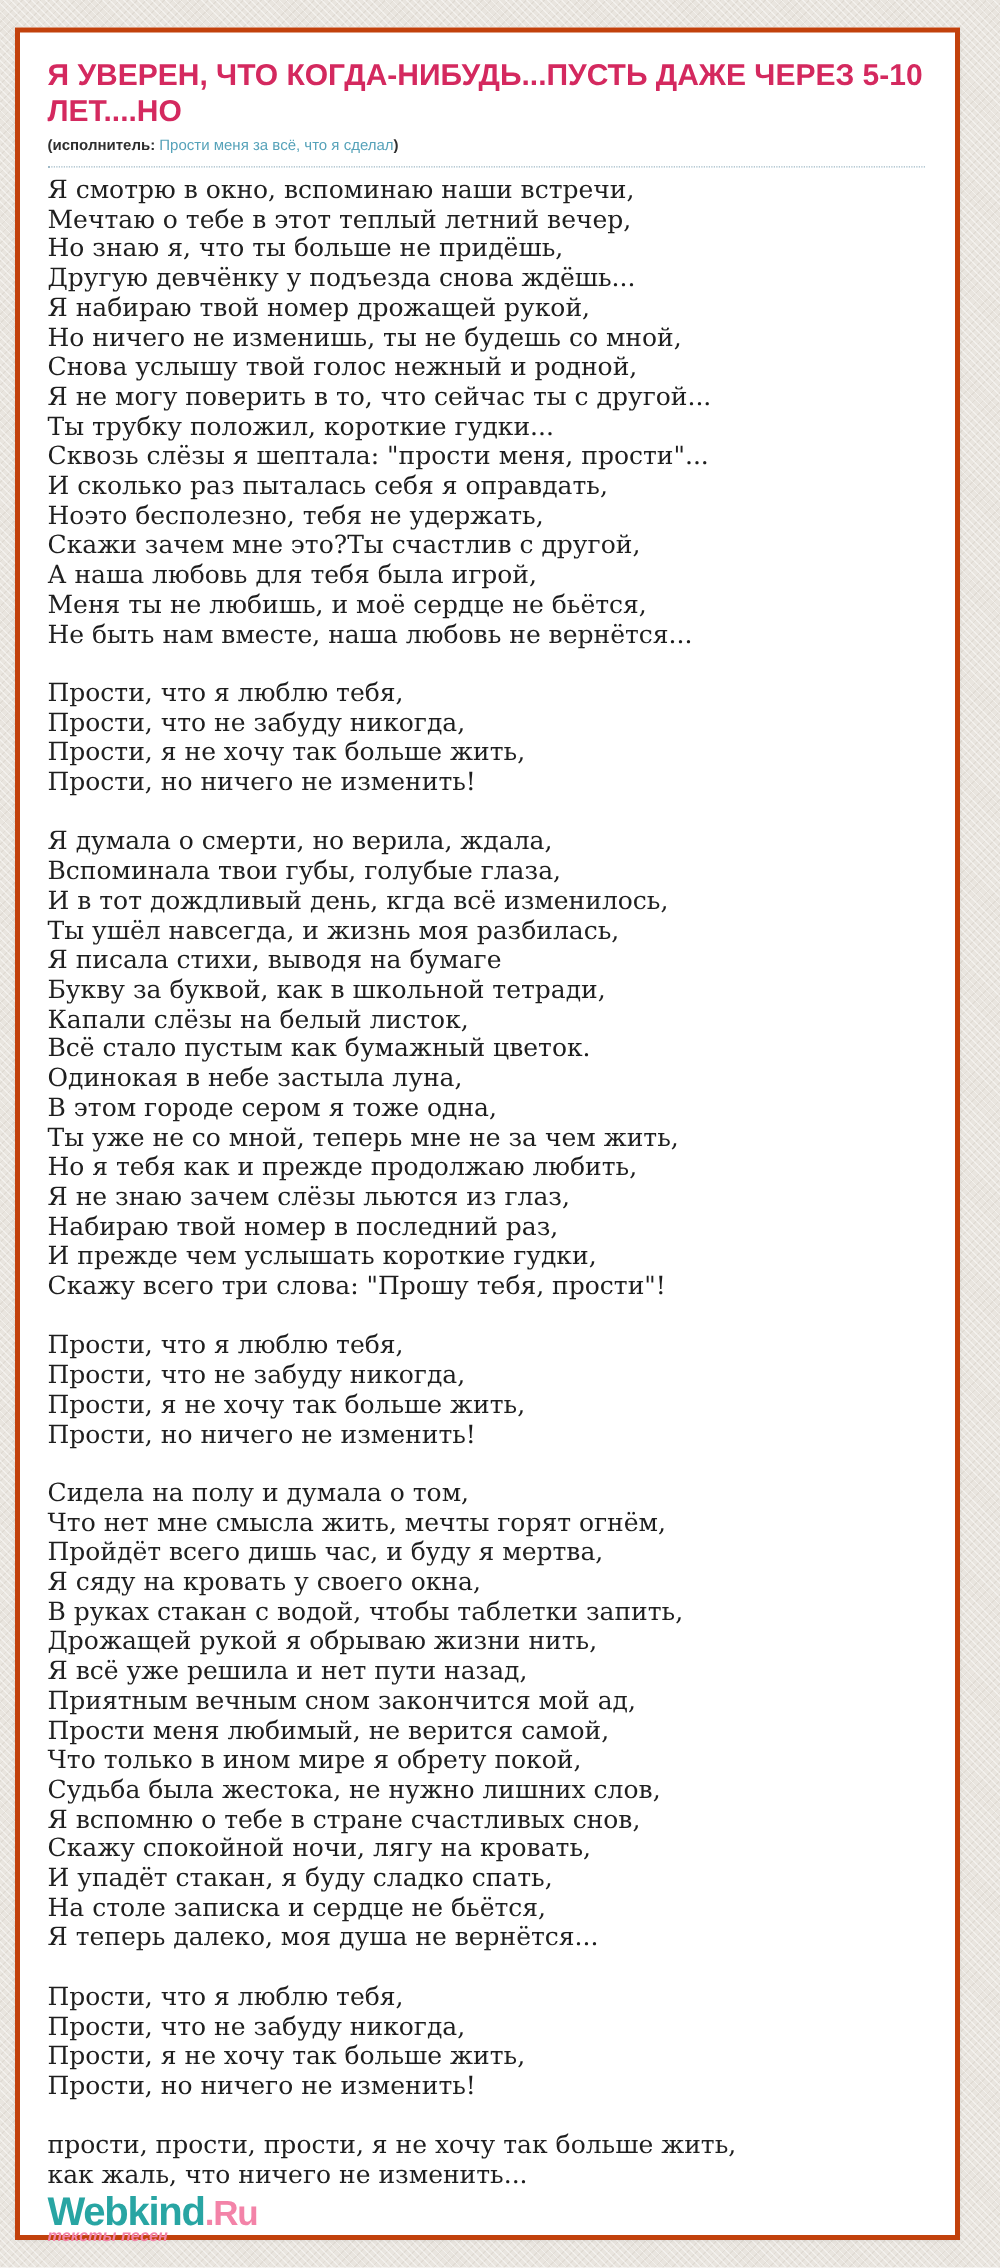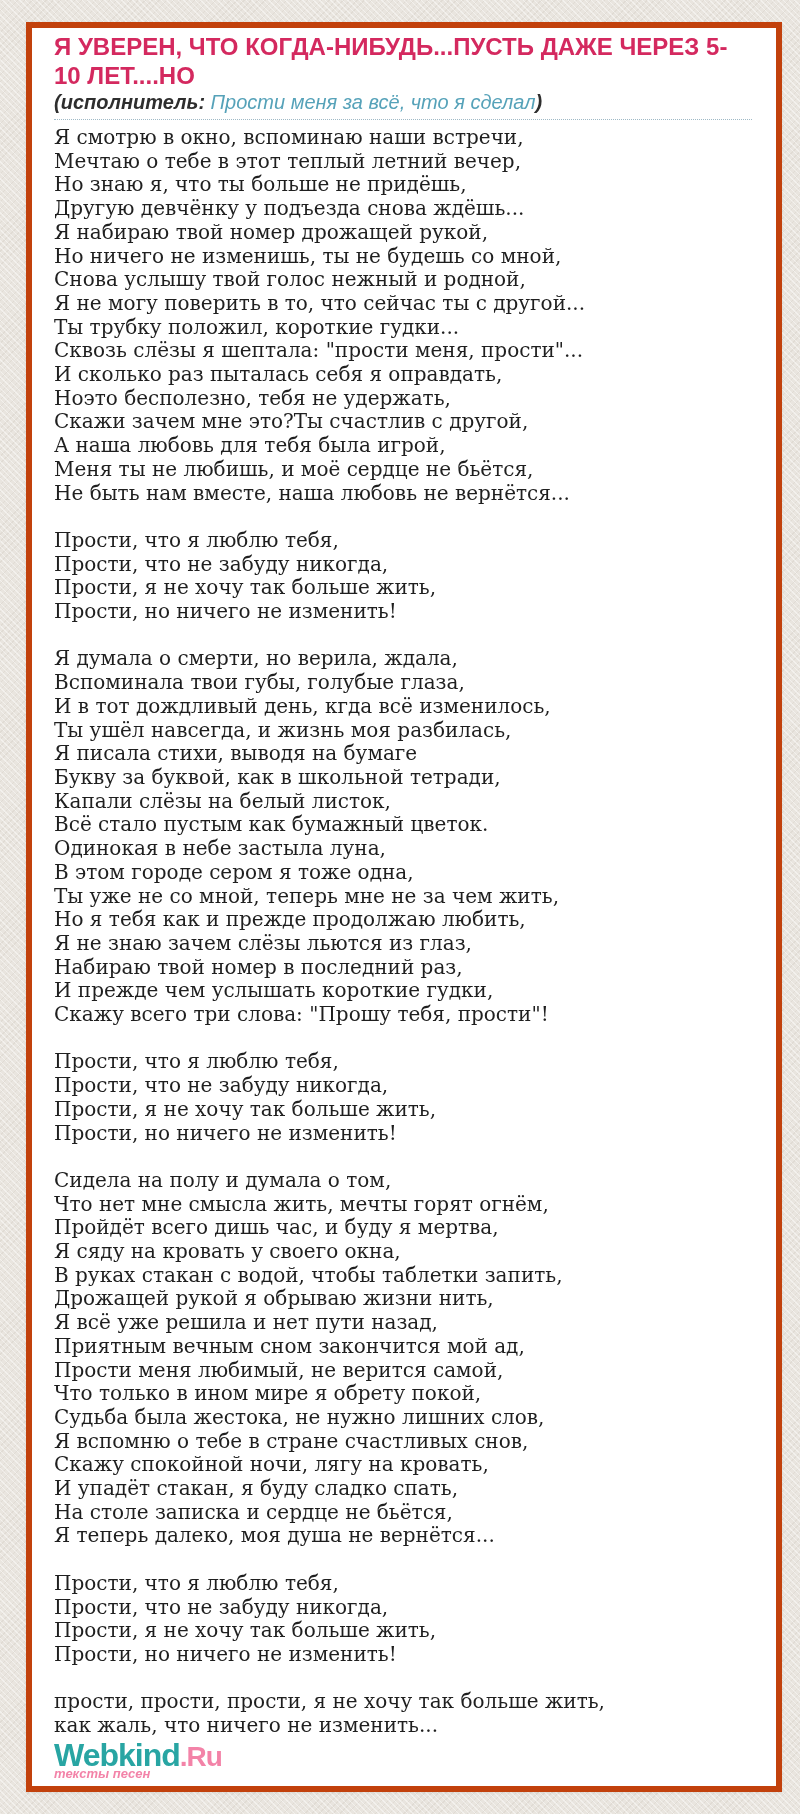--- a/index.html
+++ b/index.html
@@ -12,47 +12,46 @@
     position: relative;
     overflow: hidden;
     font-family: "Liberation Sans", sans-serif;
     background-color: #e9e5df;
     background-image:
       repeating-linear-gradient(45deg, rgba(255,255,255,0.45) 0 1px, transparent 1px 4px),
       repeating-linear-gradient(-45deg, rgba(185,176,163,0.18) 0 1px, transparent 1px 5px);
   }
   .card {
     position: absolute;
-    left: 26px;
+    left: 12px;
     top: 22px;
     width: 756px;
     height: 1770px;
     box-sizing: border-box;
     background: #ffffff;
-    border: 6px solid #c2410c;
+    border: 4px solid #c2410c;
     box-shadow: 0 1px 3px rgba(0,0,0,0.07);
-    padding: 4px 24px 14px 22px;
+    padding: 20px 24px 14px 22px;
   }
   .page-title {
     margin: 0 0 3px 0;
     font-family: "Liberation Sans", sans-serif;
     font-weight: bold;
     font-size: 24px;
     line-height: 29px;
     color: var(--title, #d4295f);
     letter-spacing: 0;
   }
   .artist-line {
     font-family: "Liberation Sans", sans-serif;
-    font-size: 20px;
+    font-size: 12px;
     line-height: 19px;
     color: #2e2e2e;
     padding-bottom: 7px;
     border-bottom: 1px dotted #9fb9c6;
-    font-style: italic;
   }
   .artist-label, .artist-suffix {
     font-weight: bold;
     color: #2e2e2e;
   }
   .artist-link {
     color: var(--artist-link, #56a2b9);
     text-decoration: none;
     font-weight: normal;
     cursor: pointer;

